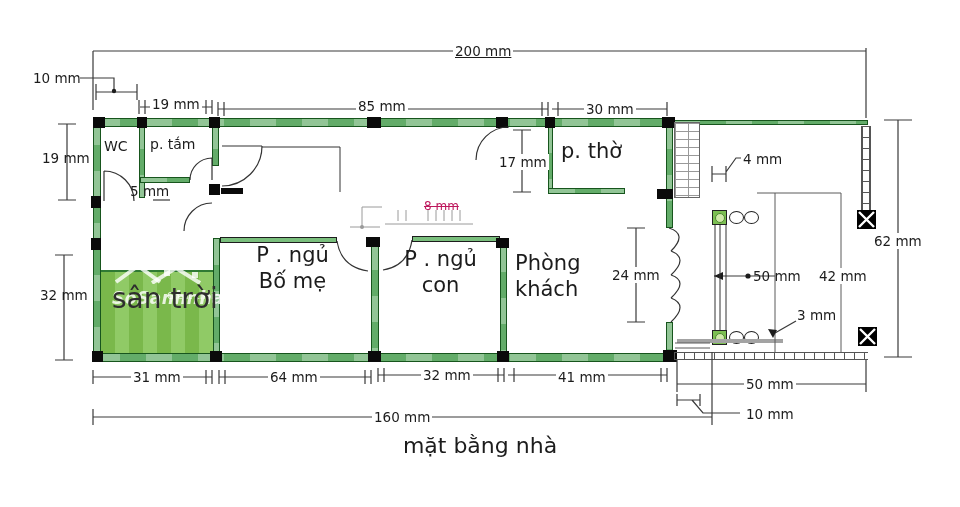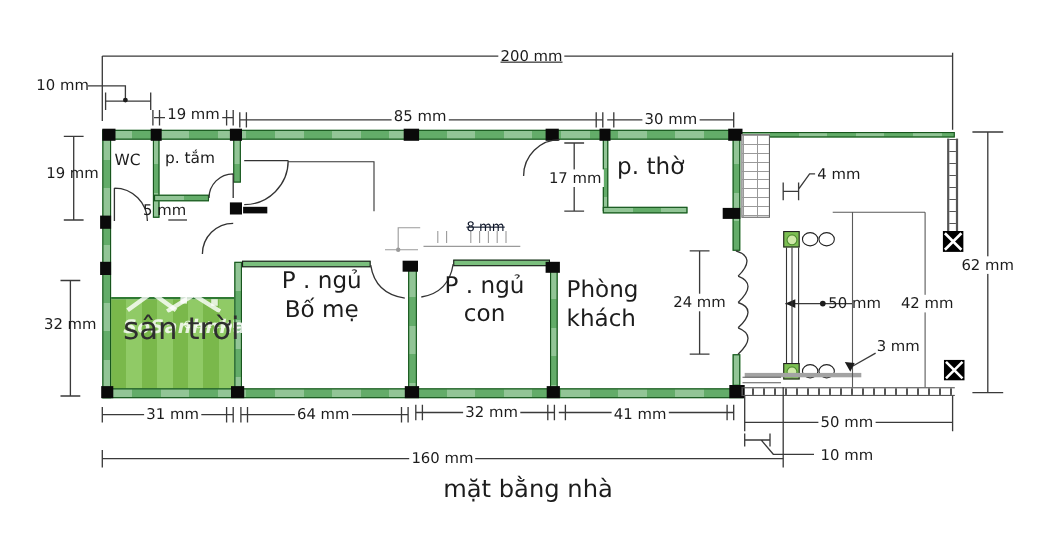--- a/index.html
+++ b/index.html
@@ -21,21 +21,21 @@
   .ladder{position:absolute;border-left:2px solid #555;border-right:2px solid #555;box-sizing:border-box;
           background-image:repeating-linear-gradient(180deg,#555 0 1px,transparent 1px 11px);}
   .gatepost{position:absolute;width:19px;height:19px;}
   .stairpost{position:absolute;width:15px;height:15px;background:#7cbf52;border:1.5px solid #222;
              box-sizing:border-box;display:flex;align-items:center;justify-content:center;}
   .stairpost span{width:8px;height:8px;border-radius:50%;background:#cfe9a8;border:1px solid #4c8b2f;}
   .pill{position:absolute;width:15px;height:13px;background:#fff;border:1.5px solid #222;border-radius:50%;box-sizing:border-box;}
   .stepgray{position:absolute;background:#a3a3a3;}
   .dim{position:absolute;font-size:13.5px;white-space:nowrap;color:#1c1c1c;}
   .dim.bg{background:#fff;padding:0 2px;}
-  .dim.faded{color:#0f172a;text-decoration:line-through;}
+  .dim.faded{color:#be185d;text-decoration:line-through;}
   .room{position:absolute;font-size:21px;color:#1c1c1c;white-space:nowrap;line-height:26px;}
   .room.small{font-size:14px;}
   .room.center{text-align:center;white-space:normal;}
   .title{position:absolute;font-size:22px;color:#1c1c1c;text-align:center;}
   .terr-label{position:absolute;font-size:28px;color:#2e2e2e;z-index:4;}
   .wm{position:absolute;color:rgba(255,255,255,.82);z-index:3;}
   .wm .brand{font-size:17px;font-weight:bold;font-style:italic;letter-spacing:.5px;}
   .wm .tag{font-size:9px;position:absolute;left:55px;top:33px;}
   svg.linework{position:absolute;left:0;top:0;z-index:2;pointer-events:none;}
   .lbl{z-index:4;}

